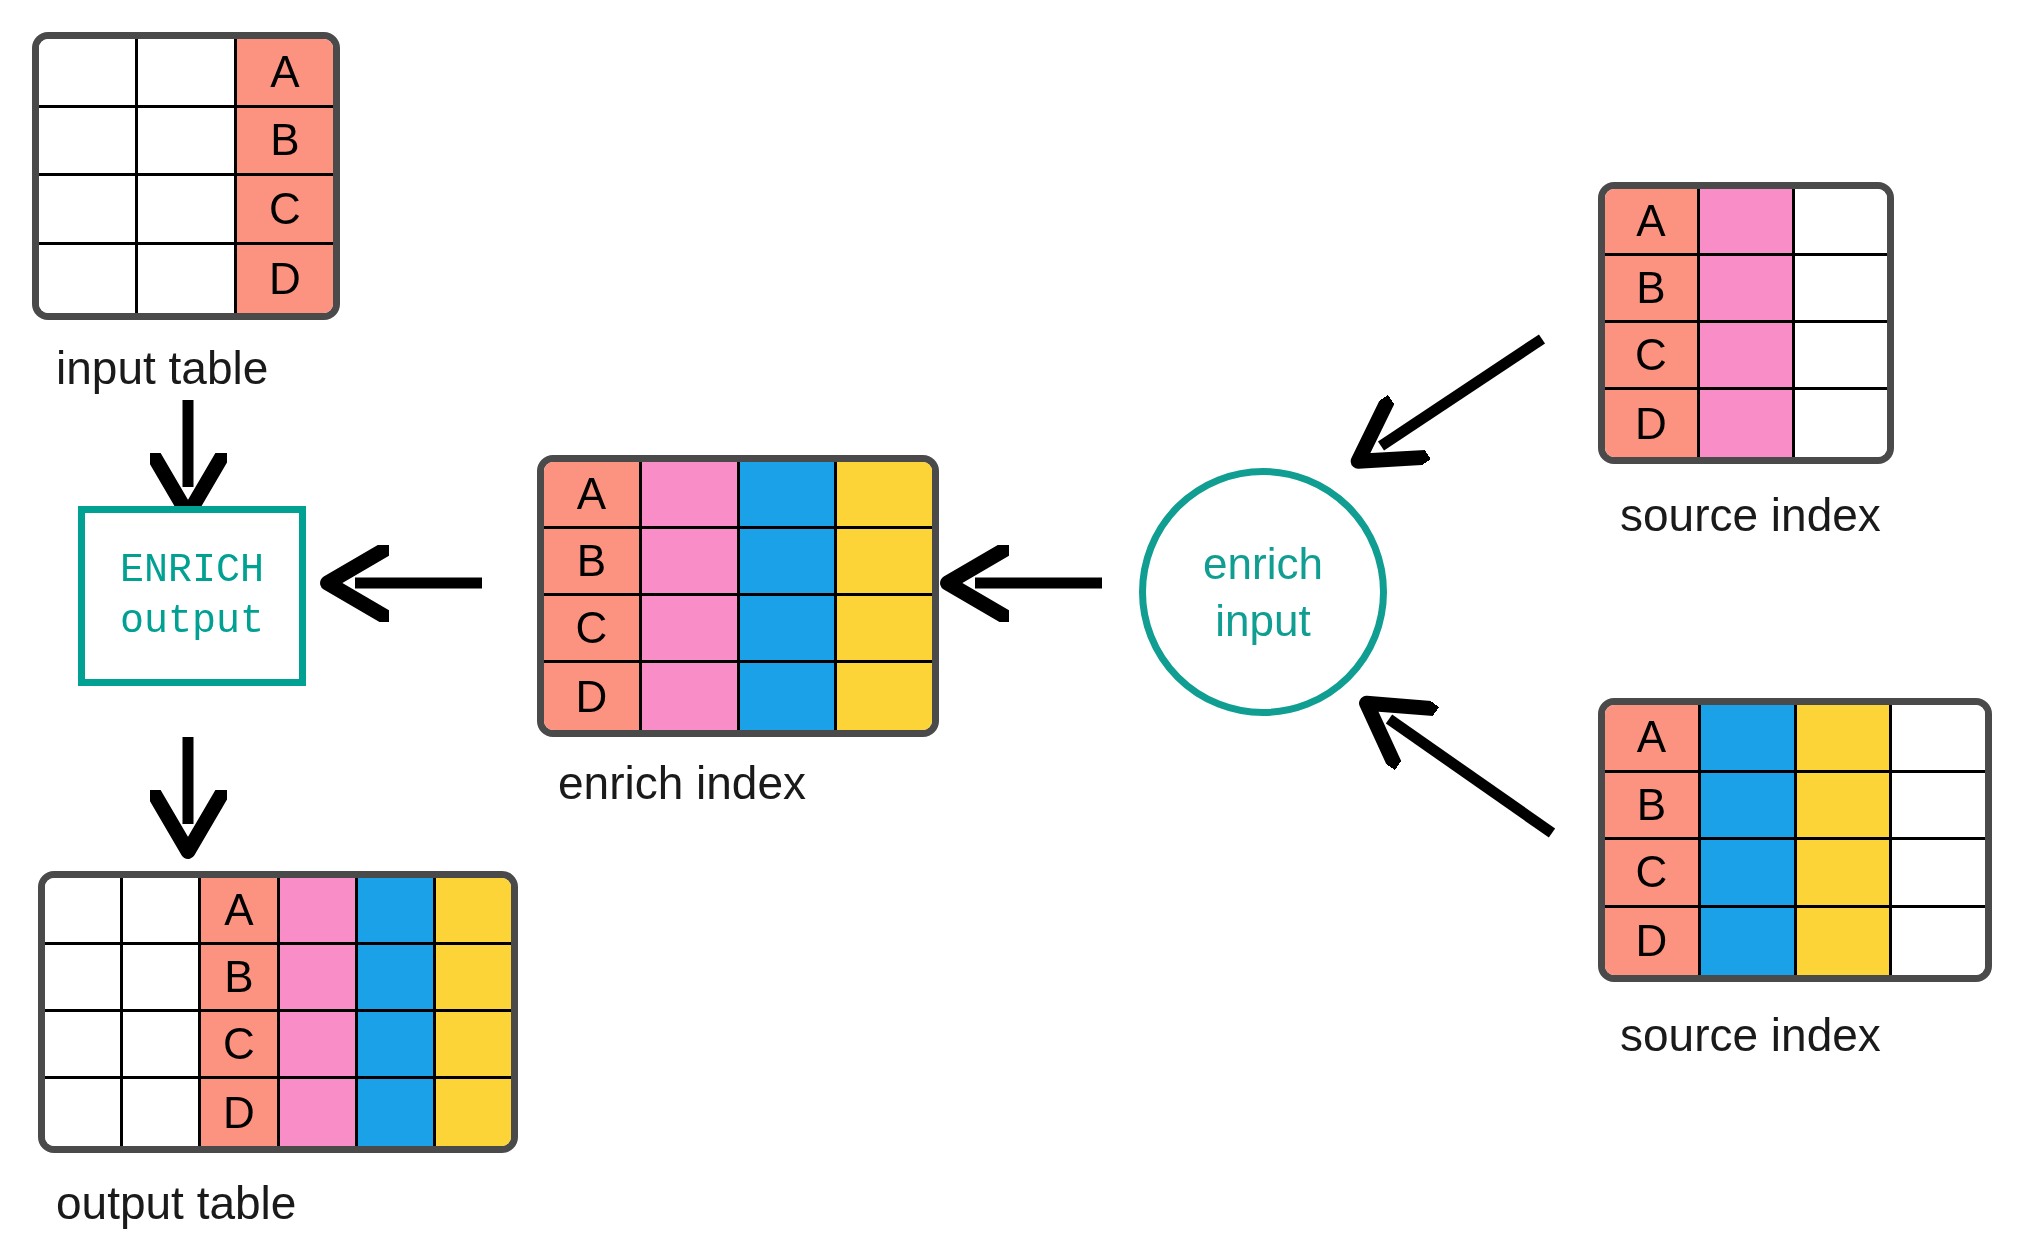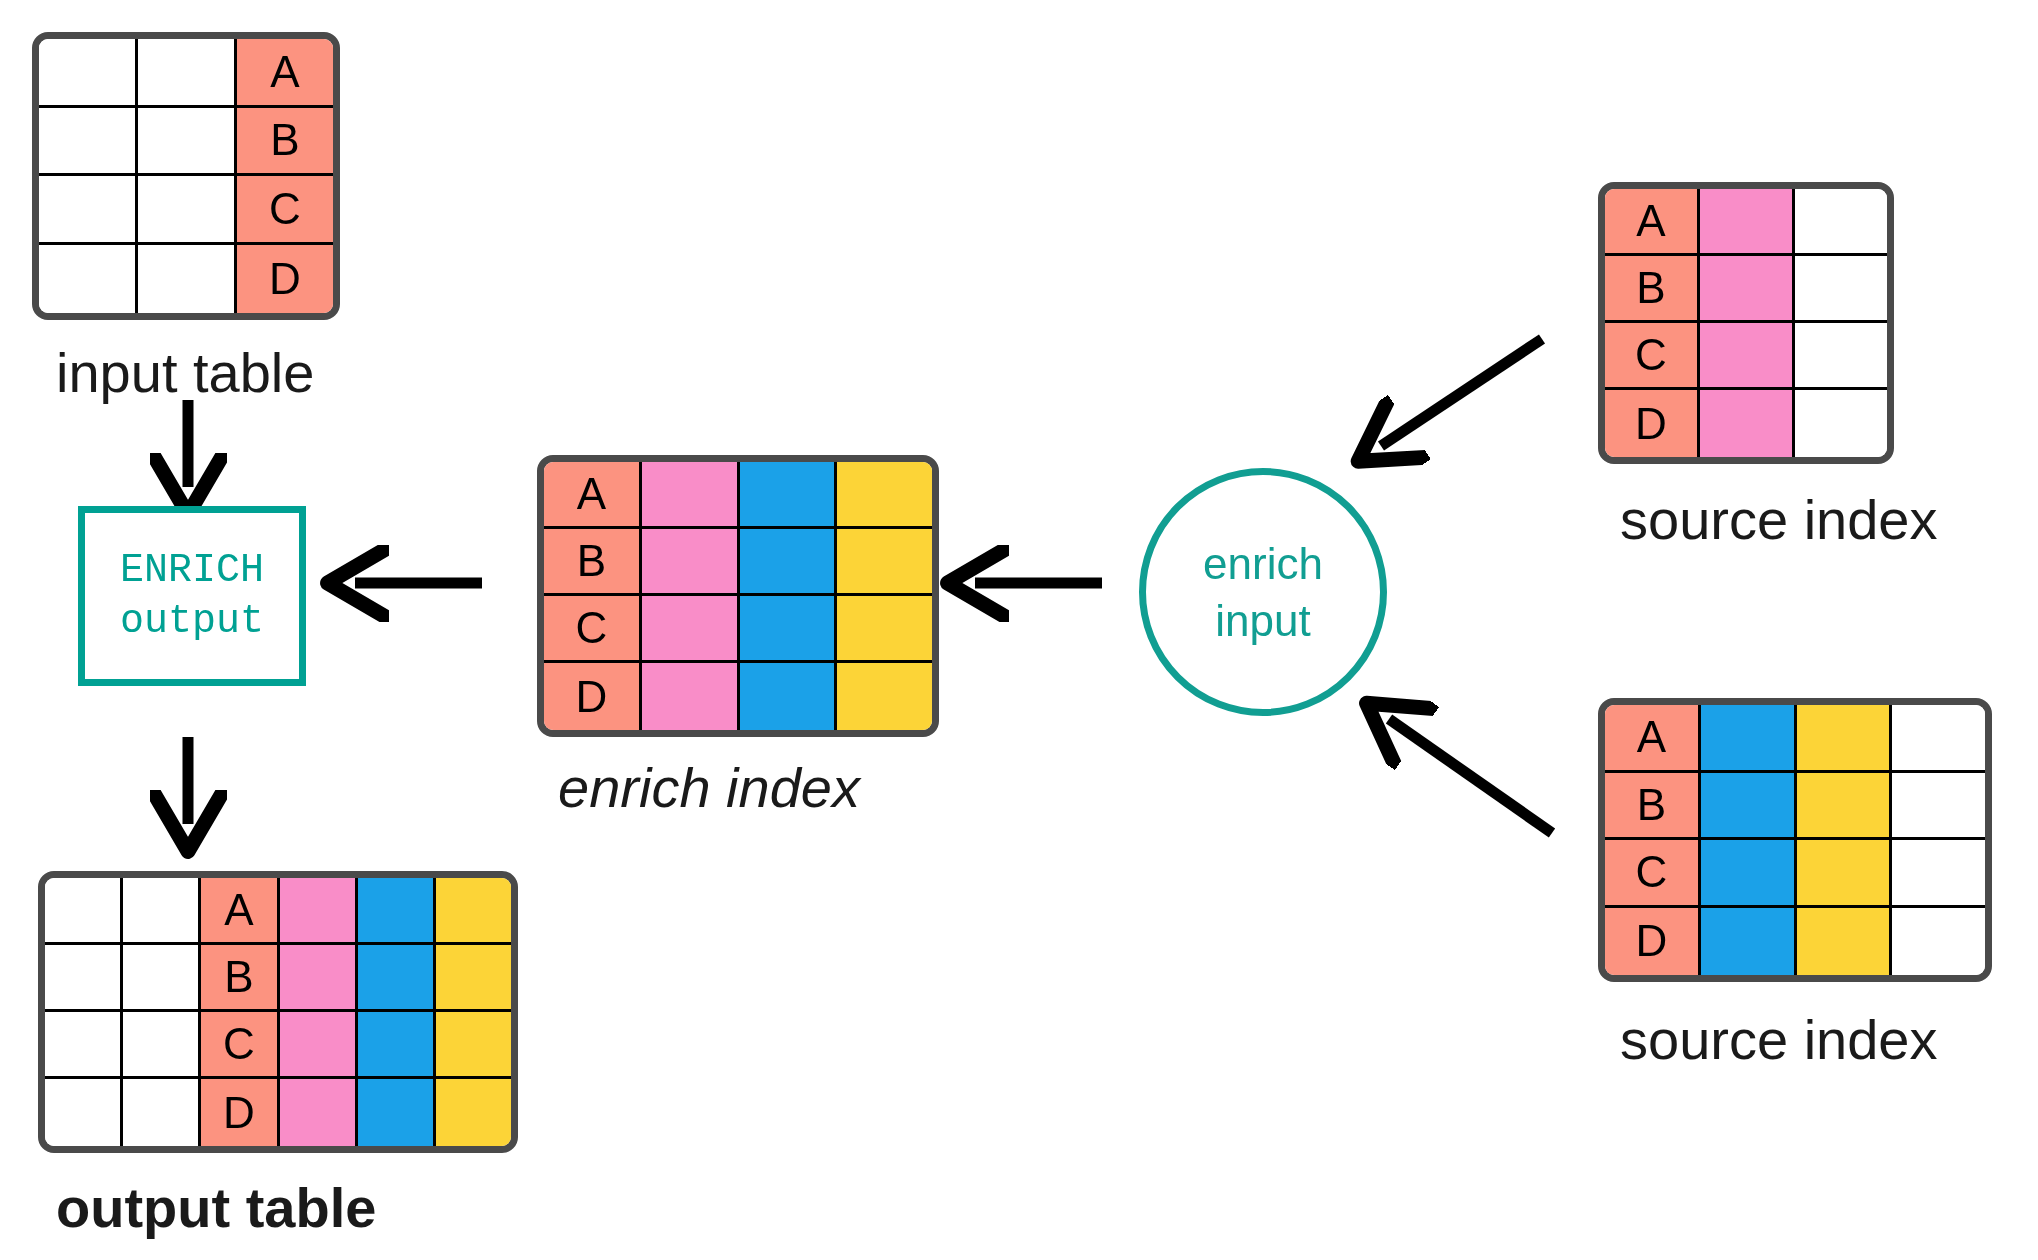--- a/index.html
+++ b/index.html
@@ -52,21 +52,21 @@
 
   .c-white  { background: #ffffff; }
   .c-salmon { background: #fc9380; }
   .c-pink   { background: #f98dc8; }
   .c-blue   { background: #1ba1e8; }
   .c-yellow { background: #fcd437; }
 
   
   .caption {
     position: absolute;
-    font-size: 56px;
+    font-size: 46px;
     color: #1a1a1a;
     white-space: nowrap;
     line-height: 1;
   }
 
   
   .cmd-box {
     position: absolute;
     box-sizing: border-box;
     border: 7px solid #00a193;
@@ -198,21 +198,21 @@
         <div class="tcell c-blue"></div>
         <div class="tcell c-yellow"></div>
       </div>
       <div class="trow">
         <div class="tcell c-salmon">D</div>
         <div class="tcell c-pink"></div>
         <div class="tcell c-blue"></div>
         <div class="tcell c-yellow"></div>
       </div>
     </div>
-  <div class="caption" style="left:558px; top:760px;font-style:italic;">enrich index</div>
+  <div class="caption" style="left:558px; top:760px;">enrich index</div>
 
   <div class="circle" style="left:1139px; top:468px; width:248px; height:248px;">
     <div class="circle-line">enrich</div>
     <div class="circle-line">input</div>
   </div>
 
   <div class="tbl" id="source-index-top" style="left:1598px; top:182px; width:296px; height:282px;">
       <div class="trow">
         <div class="tcell c-salmon">A</div>
         <div class="tcell c-pink"></div>
@@ -291,15 +291,15 @@
       </div>
       <div class="trow">
         <div class="tcell c-white"></div>
         <div class="tcell c-white"></div>
         <div class="tcell c-salmon">D</div>
         <div class="tcell c-pink"></div>
         <div class="tcell c-blue"></div>
         <div class="tcell c-yellow"></div>
       </div>
     </div>
-  <div class="caption" style="left:56px; top:1180px;font-weight:bold;">output table</div>
+  <div class="caption" style="left:56px; top:1180px;">output table</div>
 
 </div>
 
 </body></html>

